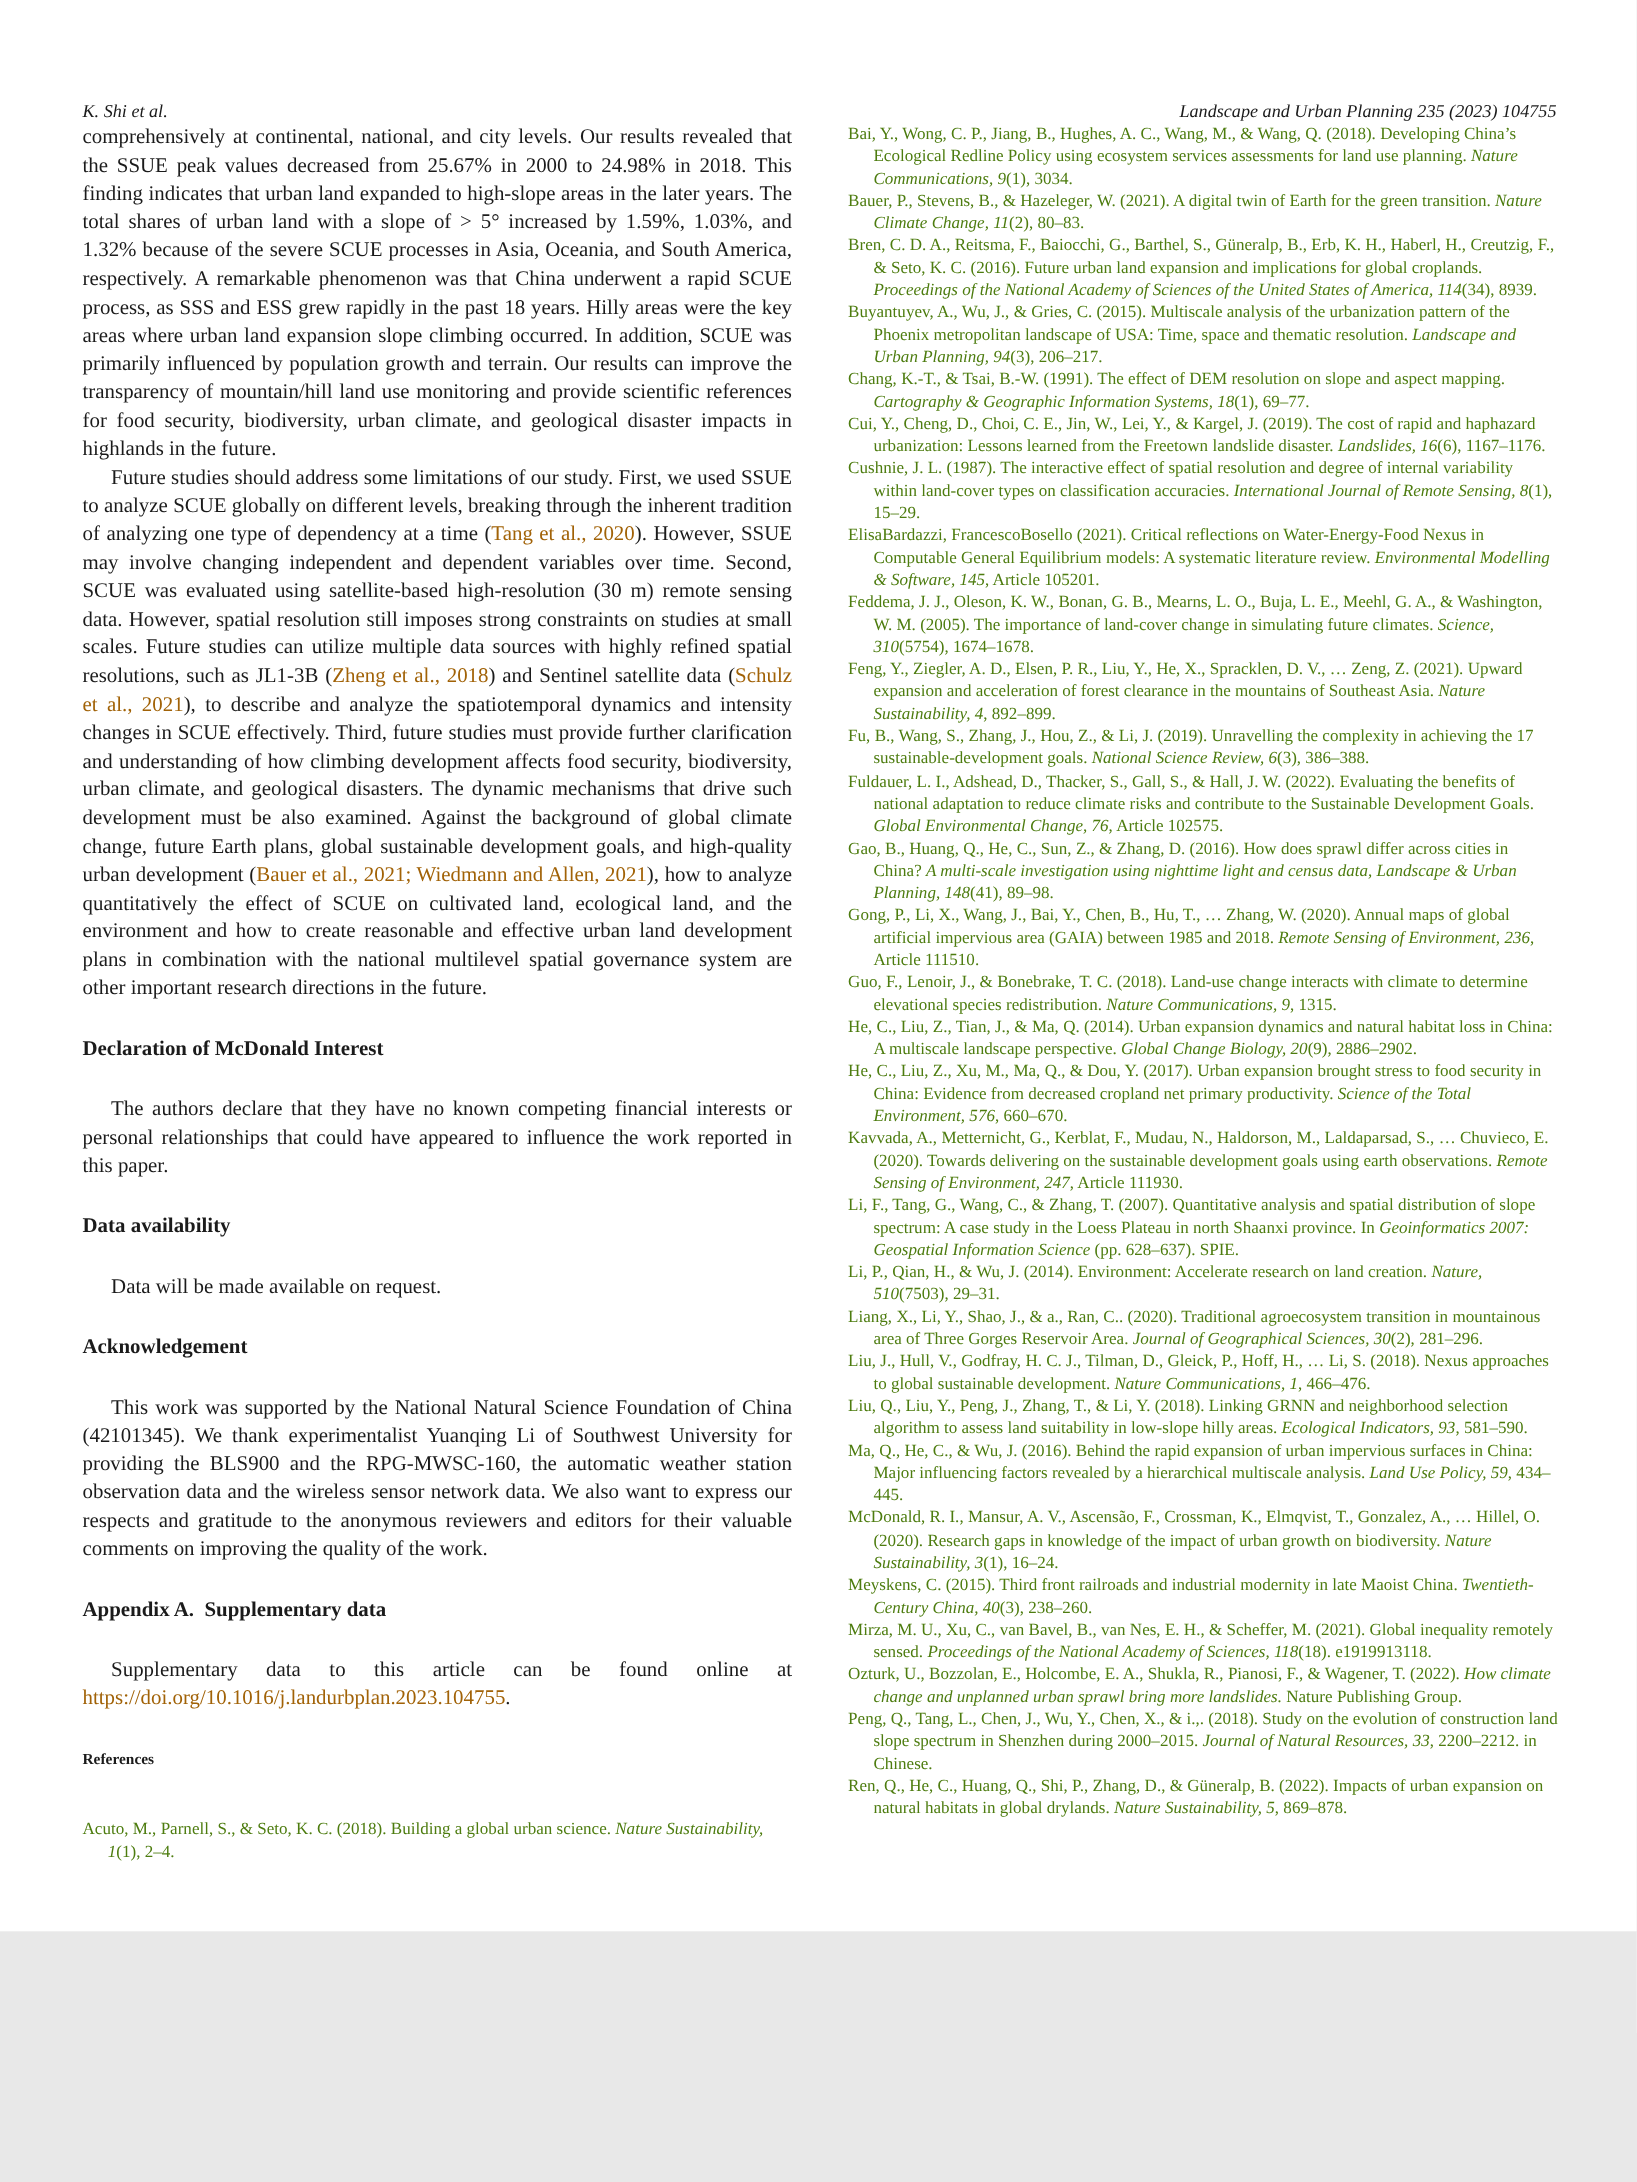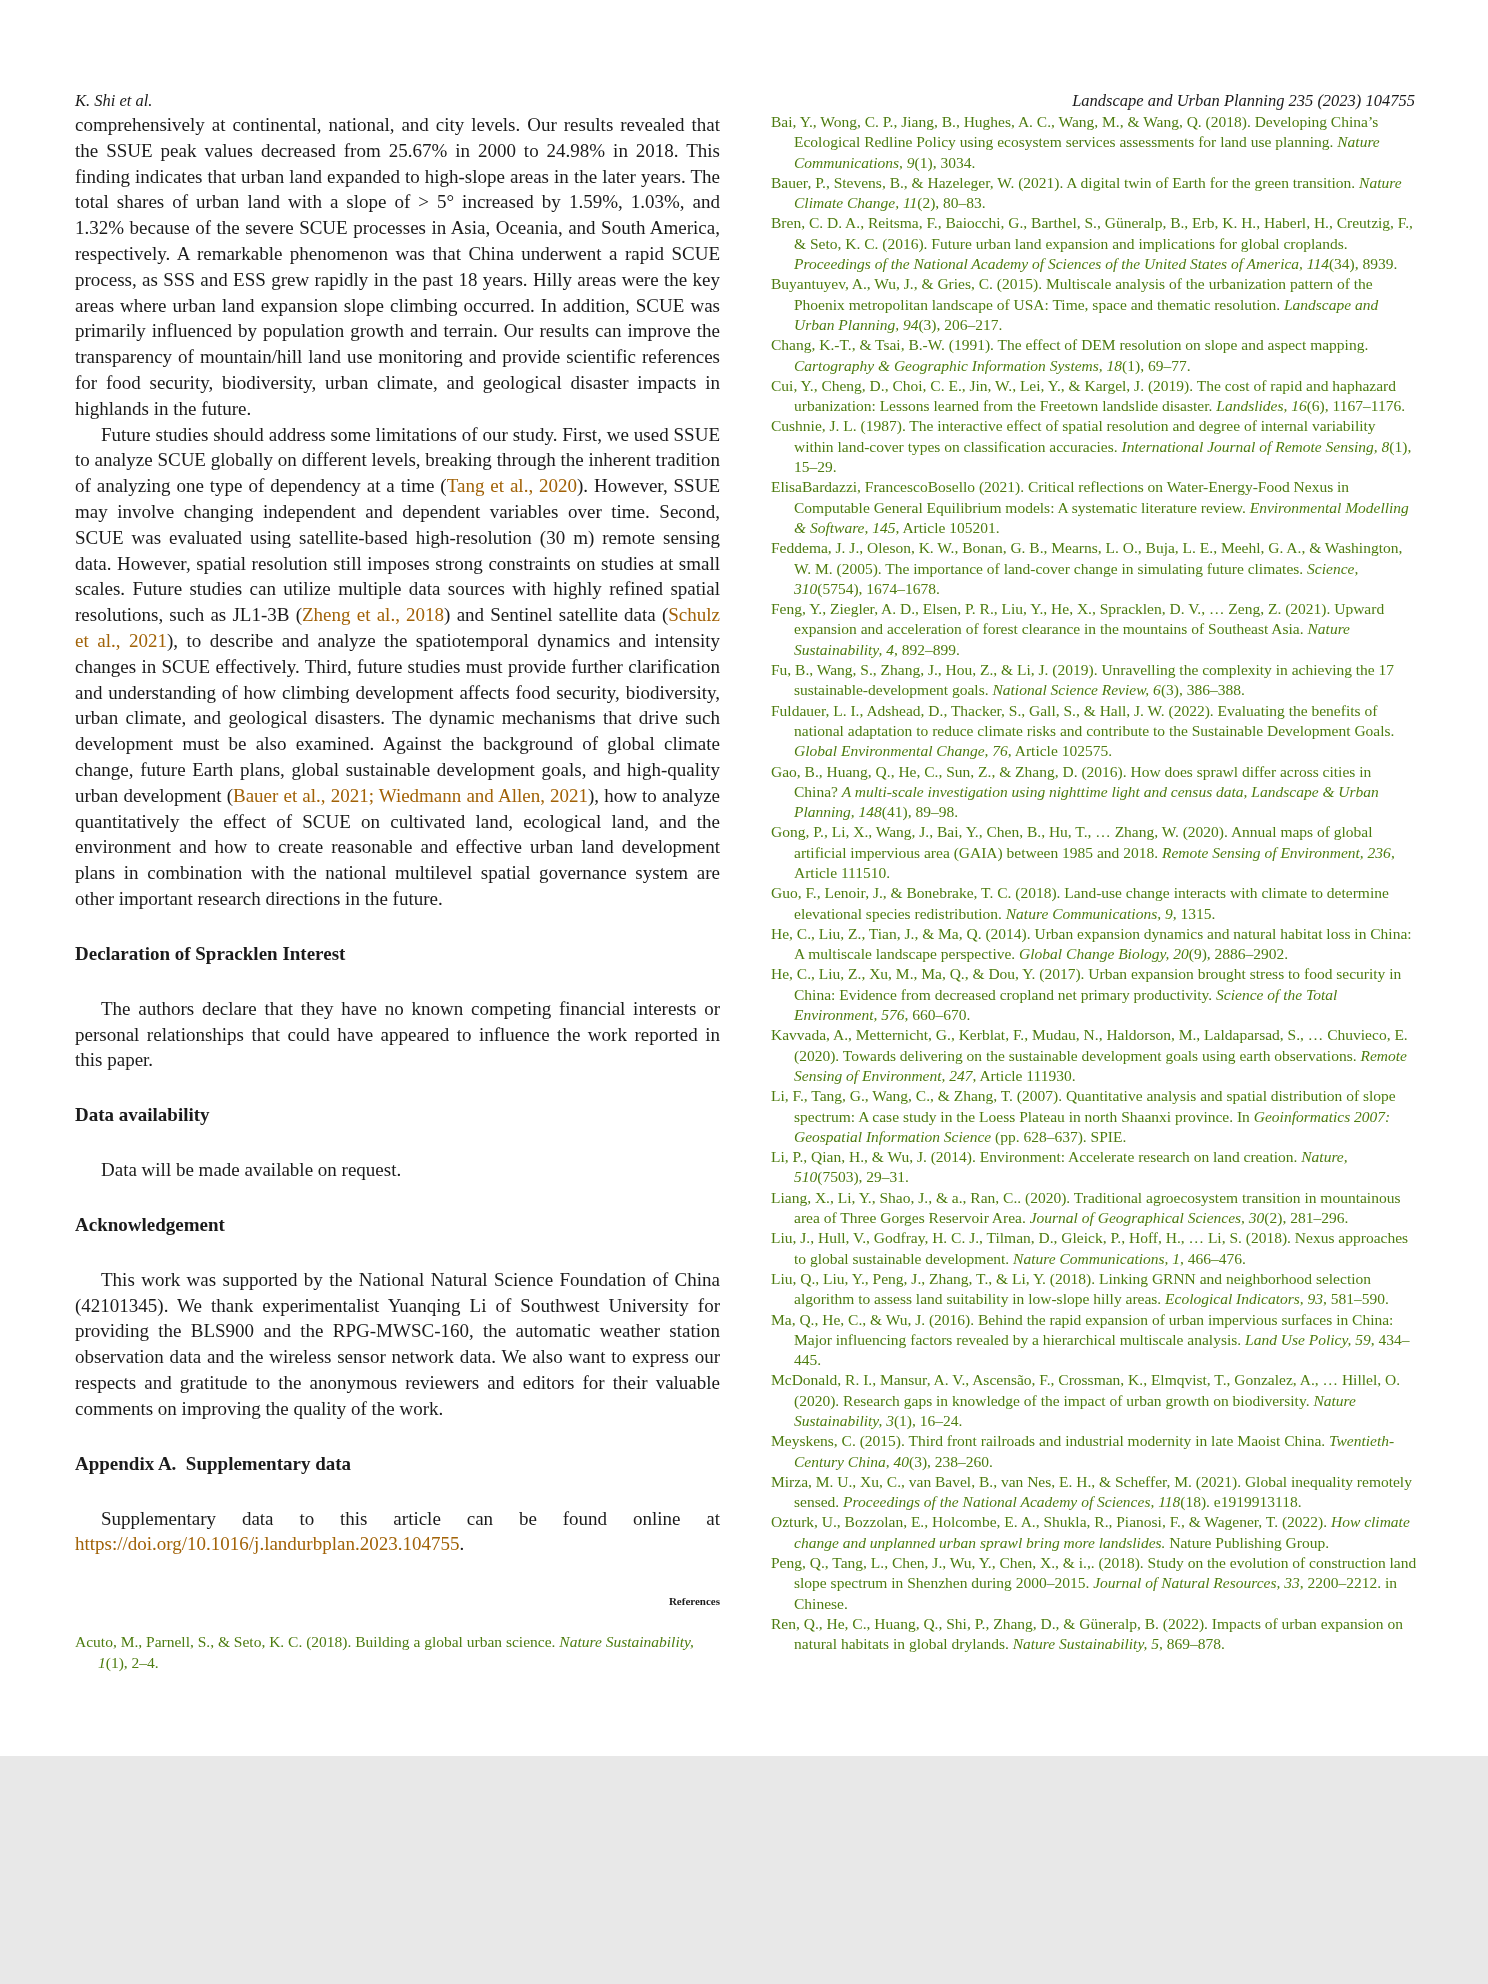--- a/index.html
+++ b/index.html
@@ -26,21 +26,21 @@
   .body-p {
     margin:0;
     font-size:19px; line-height:25.8px;
     text-align:justify;
   }
   .body-p.indent { text-indent:26px; }
   .sec-h {
     font-size:19px; font-weight:bold; line-height:24px;
     margin:30px 0 30px 0;
   }
-  .sec-h.small { font-size:11px; margin:32px 0 19px 0;text-align:right; }
+  .sec-h.small { font-size:14px; margin:32px 0 40px 0; }
   .cite-link { color:#a16207; }
   .ref {
     margin:0;
     font-size:15.5px; line-height:20.3px;
     color:#4d7c0f;
     text-align:left;
     padding-left:23px; text-indent:-23px;
   }
   .it { font-style:italic; }
   .page-num {
@@ -55,21 +55,21 @@
 
   <div class="running-head">
     <span>K. Shi et al.</span>
     <span>Landscape and Urban Planning 235 (2023) 104755</span>
   </div>
 
   <div class="columns">
     <div class="col-left" id="left-col">
         <p class="body-p"><span>comprehensively at continental, national, and city levels. Our results revealed that the SSUE peak values decreased from 25.67% in 2000 to 24.98% in 2018. This finding indicates that urban land expanded to high-slope areas in the later years. The total shares of urban land with a slope of &gt; 5° increased by 1.59%, 1.03%, and 1.32% because of the severe SCUE processes in Asia, Oceania, and South America, respectively. A remarkable phenomenon was that China underwent a rapid SCUE process, as SSS and ESS grew rapidly in the past 18 years. Hilly areas were the key areas where urban land expansion slope climbing occurred. In addition, SCUE was primarily influenced by population growth and terrain. Our results can improve the transparency of mountain/hill land use monitoring and provide scientific references for food security, biodiversity, urban climate, and geological disaster impacts in highlands in the future.</span></p>
         <p class="body-p indent"><span>Future studies should address some limitations of our study. First, we used SSUE to analyze SCUE globally on different levels, breaking through the inherent tradition of analyzing one type of dependency at a time (</span><span class="cite-link">Tang et al., 2020</span><span>). However, SSUE may involve changing independent and dependent variables over time. Second, SCUE was evaluated using satellite-based high-resolution (30 m) remote sensing data. However, spatial resolution still imposes strong constraints on studies at small scales. Future studies can utilize multiple data sources with highly refined spatial resolutions, such as JL1-3B (</span><span class="cite-link">Zheng et al., 2018</span><span>) and Sentinel satellite data (</span><span class="cite-link">Schulz et al., 2021</span><span>), to describe and analyze the spatiotemporal dynamics and intensity changes in SCUE effectively. Third, future studies must provide further clarification and understanding of how climbing development affects food security, biodiversity, urban climate, and geological disasters. The dynamic mechanisms that drive such development must be also examined. Against the background of global climate change, future Earth plans, global sustainable development goals, and high-quality urban development (</span><span class="cite-link">Bauer et al., 2021; Wiedmann and Allen, 2021</span><span>), how to analyze quantitatively the effect of SCUE on cultivated land, ecological land, and the environment and how to create reasonable and effective urban land development plans in combination with the national multilevel spatial governance system are other important research directions in the future.</span></p>
-        <h2 class="sec-h">Declaration of Spracklen Interest</h2>
+        <h2 class="sec-h">Declaration of McDonald Interest</h2>
         <p class="body-p indent"><span>The authors declare that they have no known competing financial interests or personal relationships that could have appeared to influence the work reported in this paper.</span></p>
         <h2 class="sec-h">Data availability</h2>
         <p class="body-p indent"><span>Data will be made available on request.</span></p>
         <h2 class="sec-h">Acknowledgement</h2>
         <p class="body-p indent"><span>This work was supported by the National Natural Science Foundation of China (42101345). We thank experimentalist Yuanqing Li of Southwest University for providing the BLS900 and the RPG-MWSC-160, the automatic weather station observation data and the wireless sensor network data. We also want to express our respects and gratitude to the anonymous reviewers and editors for their valuable comments on improving the quality of the work.</span></p>
         <h2 class="sec-h">Appendix A.&nbsp; Supplementary data</h2>
         <p class="body-p indent"><span>Supplementary data to this article can be found online at </span><span class="cite-link">https://doi.org/10.1016/j.landurbplan.2023.104755</span><span>.</span></p>
         <h2 class="sec-h small">References</h2>
         <p class="ref"><span>Acuto, M., Parnell, S., &amp; Seto, K. C. (2018). Building a global urban science. </span><span class="it">Nature Sustainability, 1</span><span>(1), 2–4.</span></p>
       </div>

